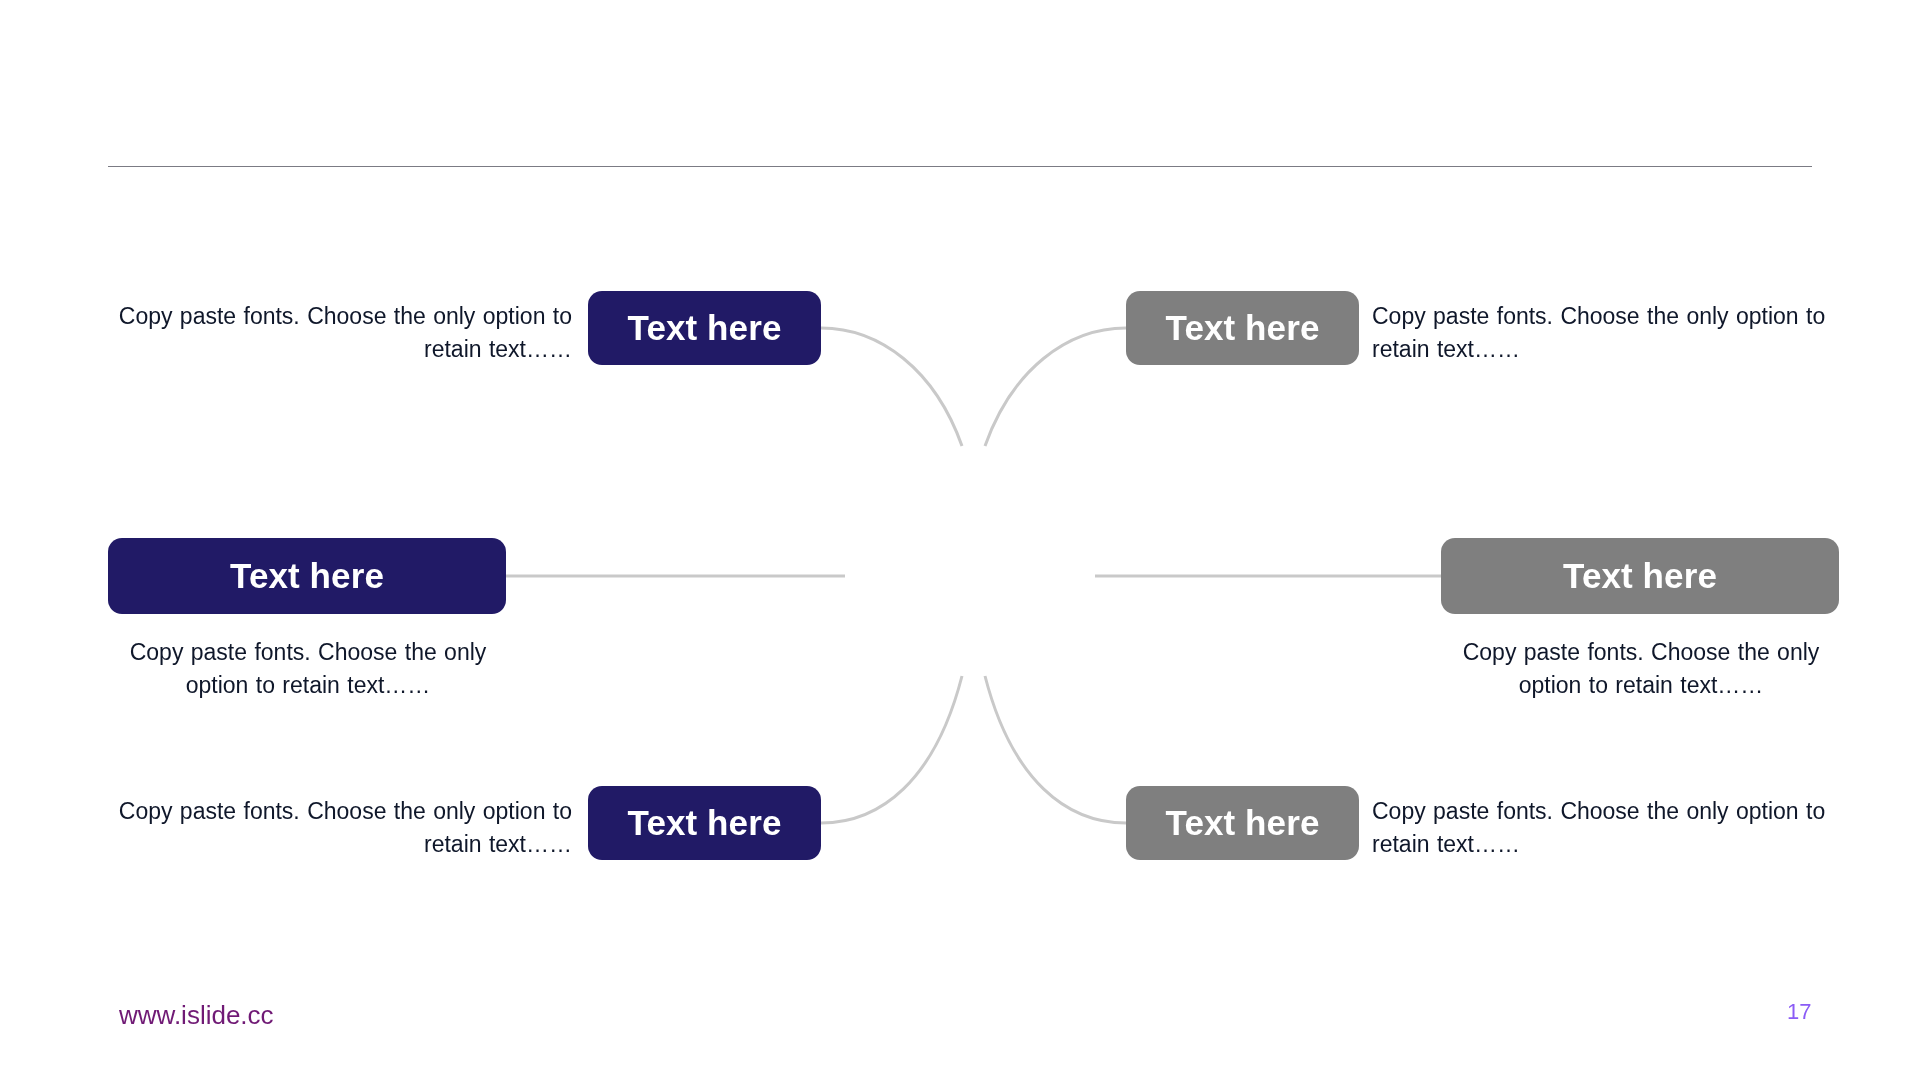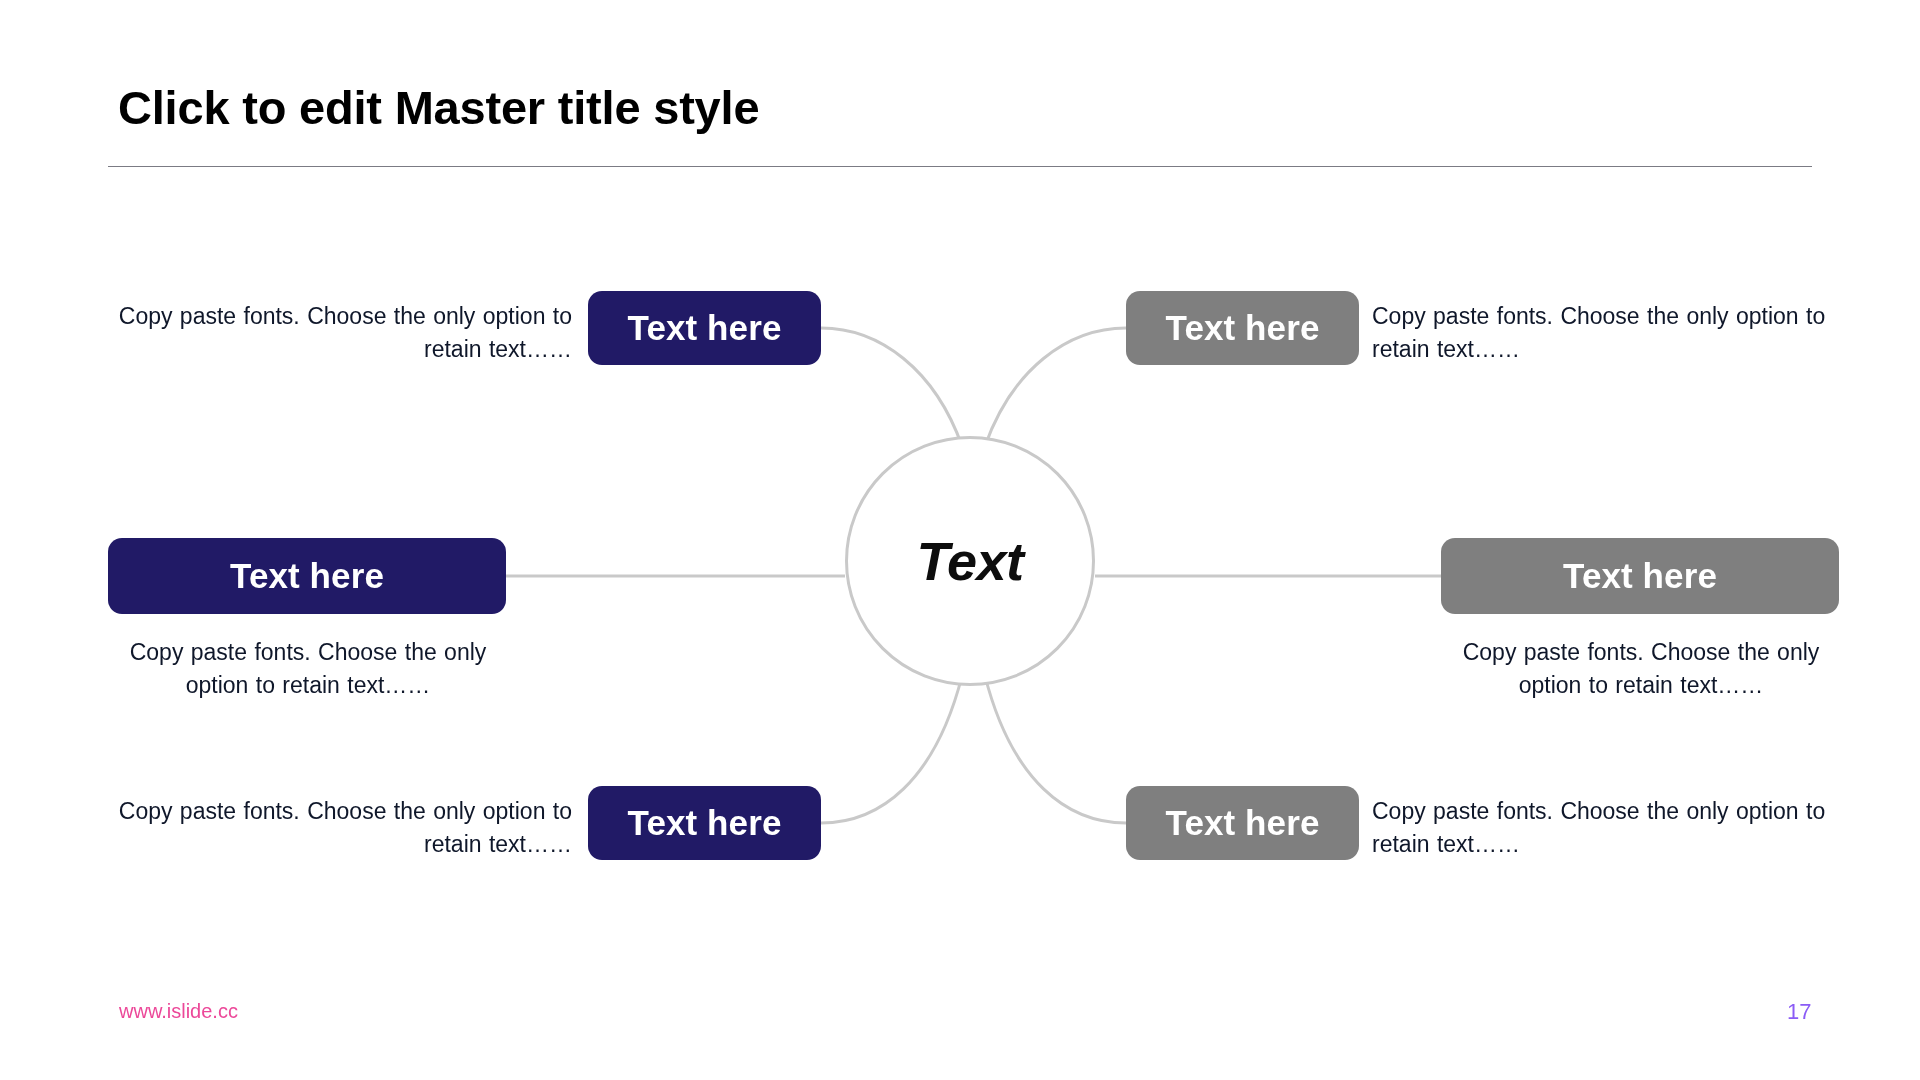--- a/index.html
+++ b/index.html
@@ -126,59 +126,53 @@
   #desc-bl { left: 110px;  top: 795px; width: 462px; }
   #desc-tr { left: 1372px; top: 300px; width: 462px; }
   #desc-mr { left: 1443px; top: 636px; width: 396px; }
   #desc-br { left: 1372px; top: 795px; width: 462px; }
 
   
   #footer-url {
     position: absolute;
     left: 119px;
     top: 1000px;
-    font-size: 20px;
-    color: #ec4899;
+    font-size: 26px;
+    color: #701a75;
   }
   #footer-page {
     position: absolute;
     left: 1787px;
     top: 999px;
     font-size: 22px;
     color: #8b5cf6;
   }
 </style>
 </head>
 <body>
 
 <div id="slide">
 
-  <div id="title-block">
-    <div id="page-title">Click to edit Master title style</div>
-  </div>
   <div id="title-rule"></div>
 
   <svg id="connectors" viewBox="0 0 1920 1080" width="1920" height="1080">
 
     <path d="M 821 328 C 880 328, 935 370, 962 446" fill="none" stroke="#c9c9c9" stroke-width="3"></path>
 
     <path d="M 821 823 C 880 823, 935 781, 962 676" fill="none" stroke="#c9c9c9" stroke-width="3"></path>
 
     <path d="M 1126 328 C 1067 328, 1012 370, 985 446" fill="none" stroke="#c9c9c9" stroke-width="3"></path>
 
     <path d="M 1126 823 C 1067 823, 1012 781, 985 676" fill="none" stroke="#c9c9c9" stroke-width="3"></path>
 
     <line x1="506" y1="576" x2="845" y2="576" stroke="#c9c9c9" stroke-width="3"></line>
 
     <line x1="1095" y1="576" x2="1441" y2="576" stroke="#c9c9c9" stroke-width="3"></line>
   </svg>
 
-  <div id="center-node">
-    <span id="center-label">Text</span>
-  </div>
 
   <div class="pill navy" id="pill-tl">
     <span class="pill-label">Text here</span>
   </div>
   <div class="pill navy" id="pill-ml">
     <span class="pill-label">Text here</span>
   </div>
   <div class="pill navy" id="pill-bl">
     <span class="pill-label">Text here</span>
   </div>

